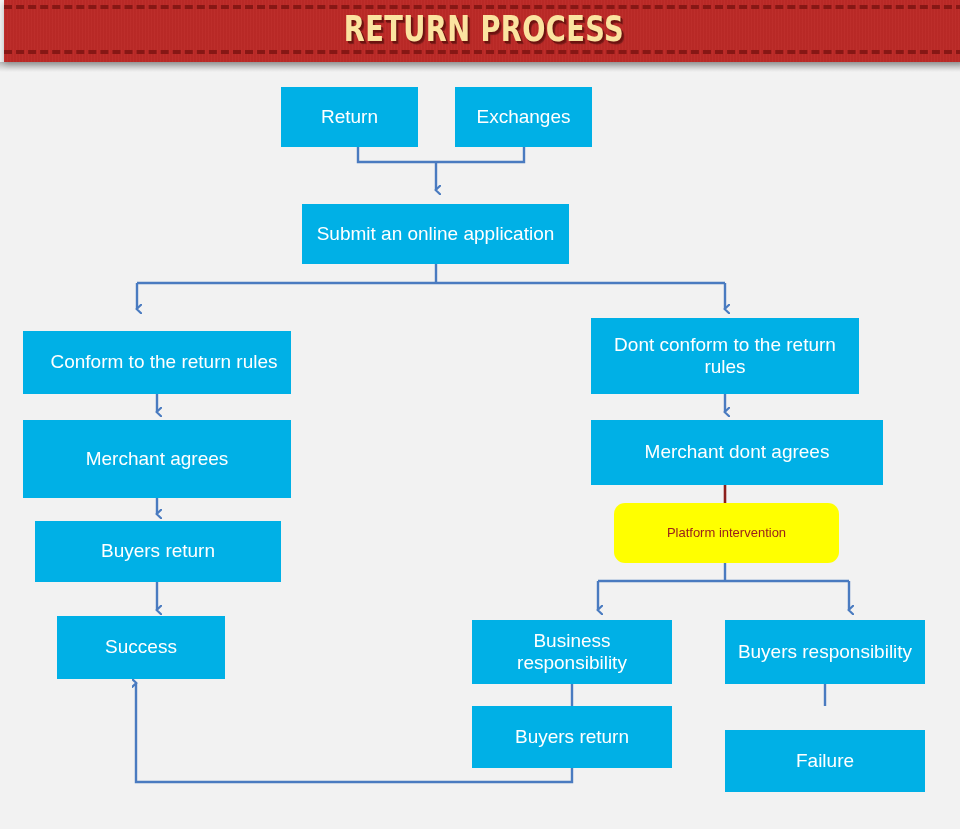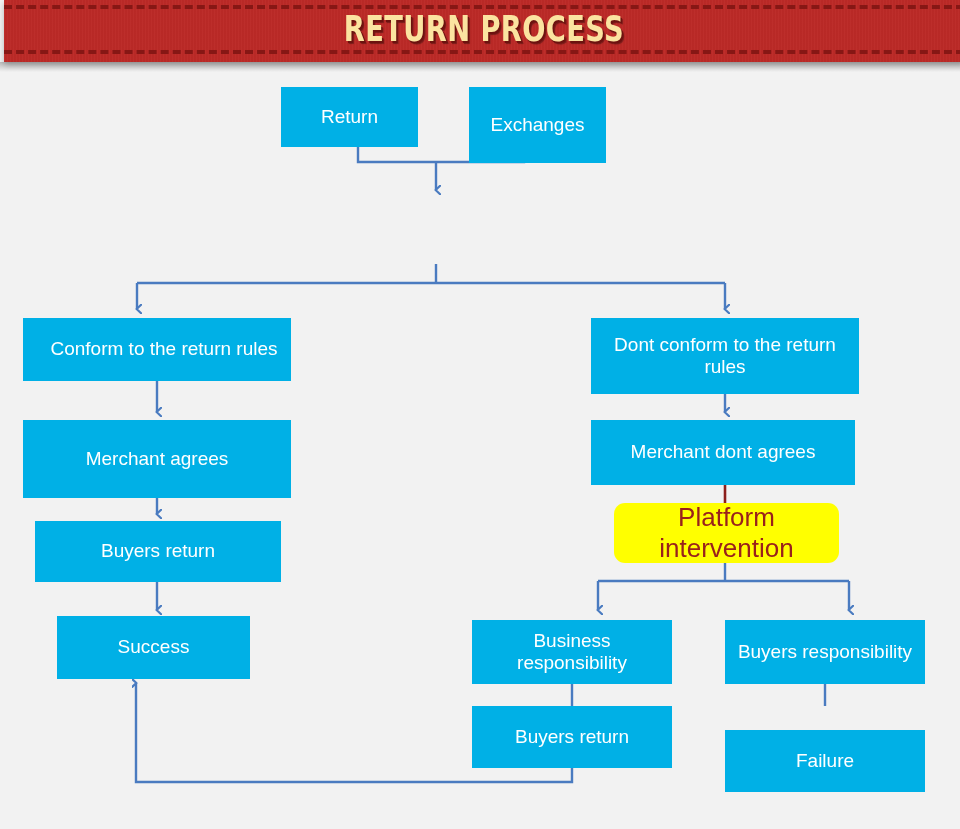--- a/index.html
+++ b/index.html
@@ -57,21 +57,21 @@
     font-size:19px;
     line-height:1.18;
     box-sizing:border-box;
     padding:2px 6px;
     z-index:3;
   }
   .node.yellow{
     background:#ffff00;
     color:#99211c;
     border-radius:11px;
-    font-size:26px;
+    font-size:13px;
   }
 </style>
 </head>
 <body>
 
 <div id="banner">
   <div class="edge-top"></div>
   <div class="edge-bot"></div>
   <div id="banner-title">RETURN PROCESS</div>
 </div>
@@ -116,36 +116,37 @@
       <path d="M 572,706 L 572,720 L 136,720 L 136,621" marker-end="url(#aru)"></path>
     </g>
 
     <g fill="none" stroke="#8c1f1c" stroke-width="2.6">
       <path d="M 725,423 L 725,501"></path>
     </g>
   </svg>
 
   <div class="node" style="left:281px;top:25px;width:137px;height:60px;">Return</div>
 
-  <div class="node" style="left:469px;top:25px;width:137px;height:76px;">Exchanges</div>
+  <div class="node" style="left:455px;top:25px;width:137px;height:60px;">Exchanges</div>
 
+  <div class="node" style="left:302px;top:142px;width:267px;height:60px;">Submit an online application</div>
 
-  <div class="node" style="left:23px;top:256px;width:268px;height:63px;padding-left:20px;">Conform to the return rules</div>
+  <div class="node" style="left:23px;top:269px;width:268px;height:63px;padding-left:20px;">Conform to the return rules</div>
 
   <div class="node" style="left:591px;top:256px;width:268px;height:76px;">Dont conform to the return rules</div>
 
   <div class="node" style="left:23px;top:358px;width:268px;height:78px;">Merchant agrees</div>
 
-  <div class="node" style="left:591px;top:358px;width:264px;height:65px;">Merchant dont agrees</div>
+  <div class="node" style="left:591px;top:358px;width:292px;height:65px;">Merchant dont agrees</div>
 
   <div class="node" style="left:35px;top:459px;width:246px;height:61px;">Buyers return</div>
 
   <div class="node yellow" style="left:614px;top:441px;width:225px;height:60px;">Platform intervention</div>
 
-  <div class="node" style="left:57px;top:554px;width:193px;height:63px;">Success</div>
+  <div class="node" style="left:57px;top:554px;width:168px;height:63px;">Success</div>
 
   <div class="node" style="left:472px;top:558px;width:200px;height:64px;">Business responsibility</div>
 
   <div class="node" style="left:725px;top:558px;width:200px;height:64px;">Buyers responsibility</div>
 
   <div class="node" style="left:472px;top:644px;width:200px;height:62px;">Buyers return</div>
 
   <div class="node" style="left:725px;top:668px;width:200px;height:62px;">Failure</div>
 
 </div>

